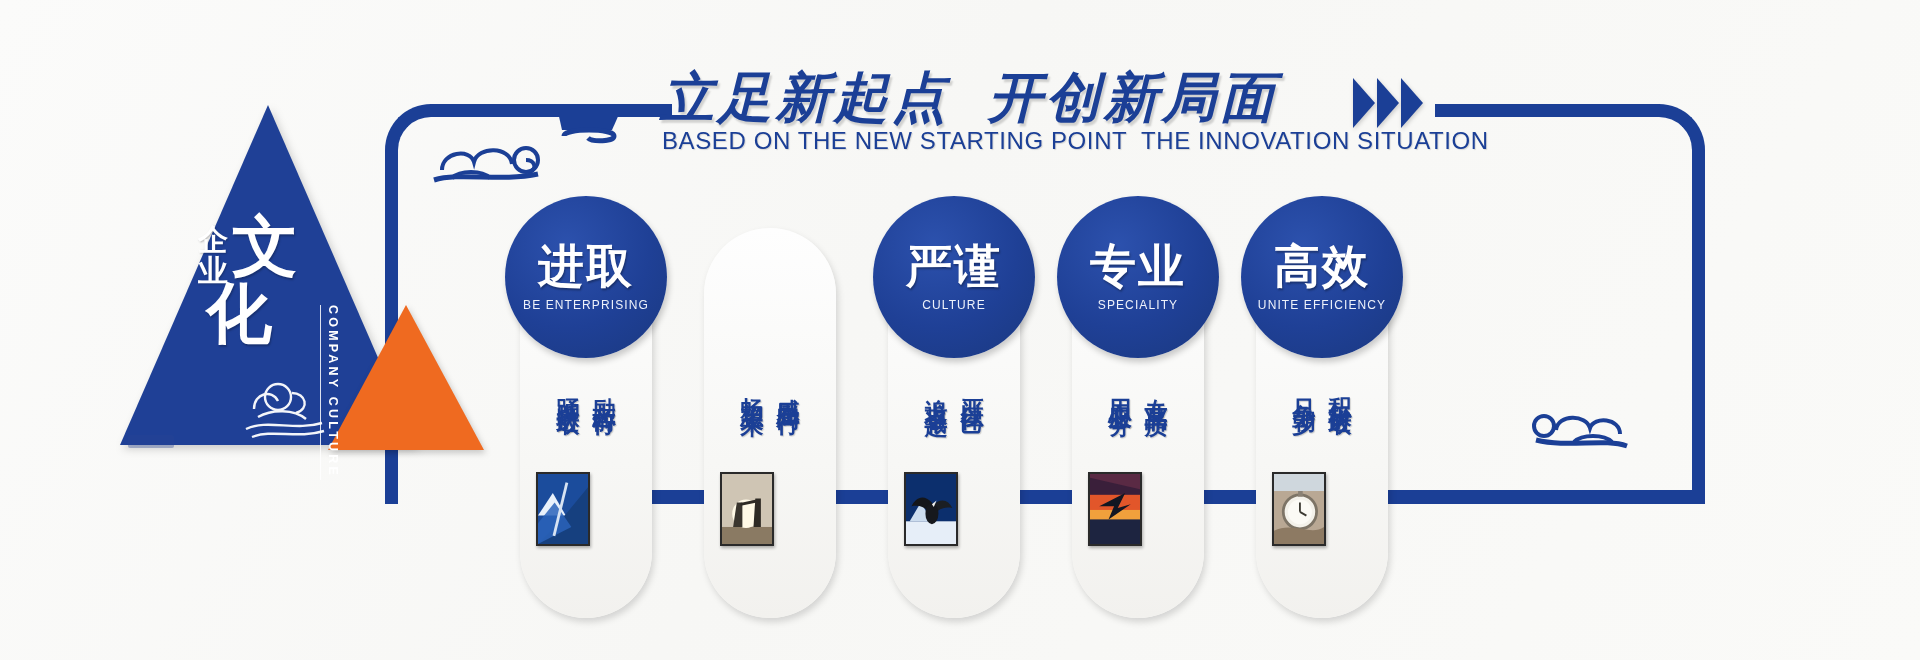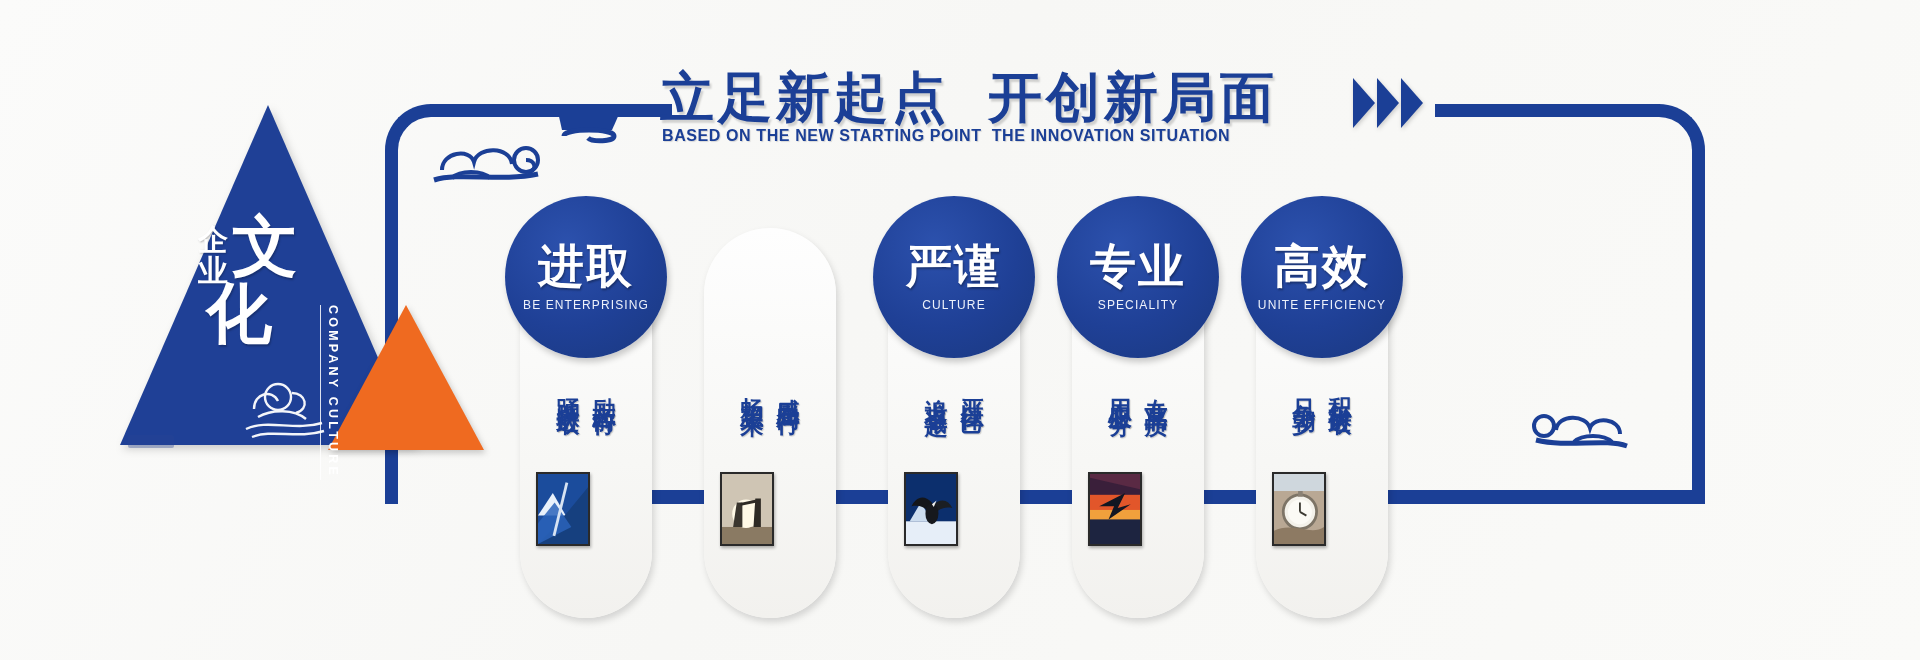--- a/index.html
+++ b/index.html
@@ -139,26 +139,27 @@
   .title-cn {
     position: absolute;
     left: 660px; top: 62px;
     font-family: "Liberation Sans", "DejaVu Sans", sans-serif;
     font-size: 54px;
     font-weight: 700;
     color: #1b3f96;
     letter-spacing: 4px;
     white-space: pre;
     text-shadow: 2px 3px 2px rgba(0,0,0,.16);
+    font-style: italic;
   }
   .title-en {
     position: absolute;
     left: 662px; top: 127px;
-    font-size: 16px;
-    font-weight: 700;
+    font-size: 24px;
+    font-weight: 400;
     color: #1b3f96;
     letter-spacing: .6px;
     white-space: pre;
     text-shadow: 1px 1px 1px rgba(0,0,0,.13);
   }
   .chevrons {
     position: absolute;
     left: 1353px; top: 78px;
     display: flex; gap: 2px;
   }

